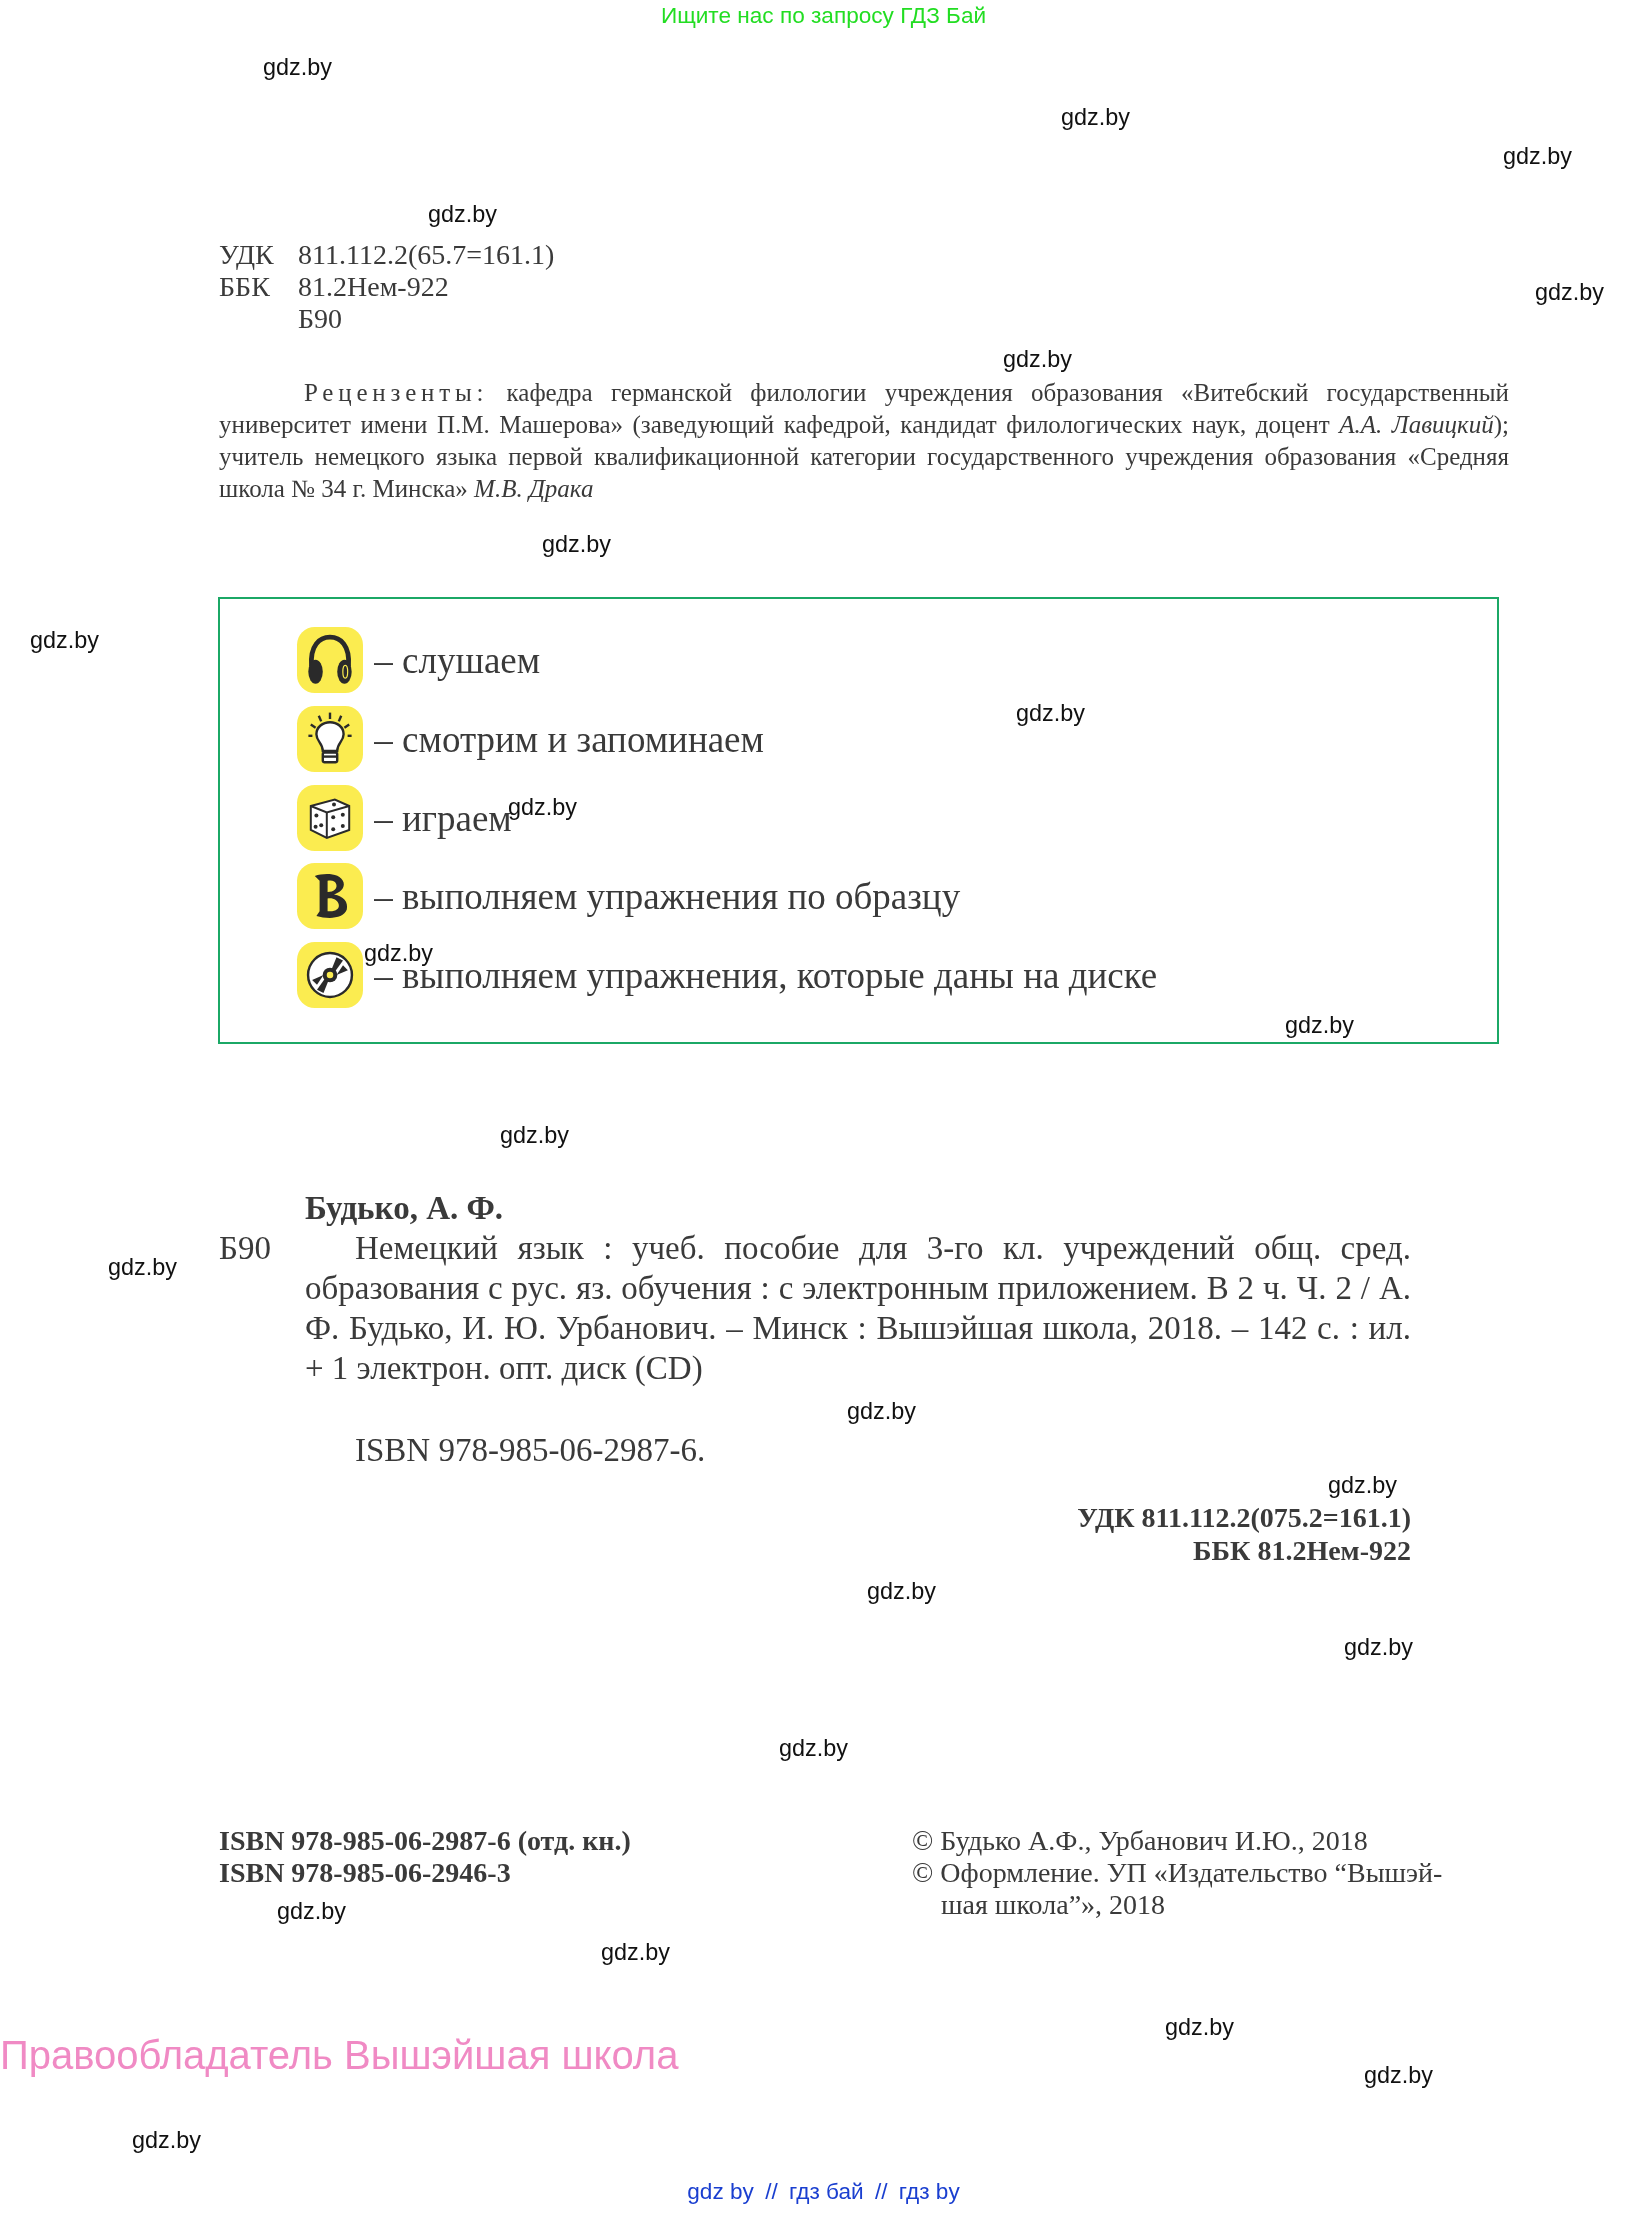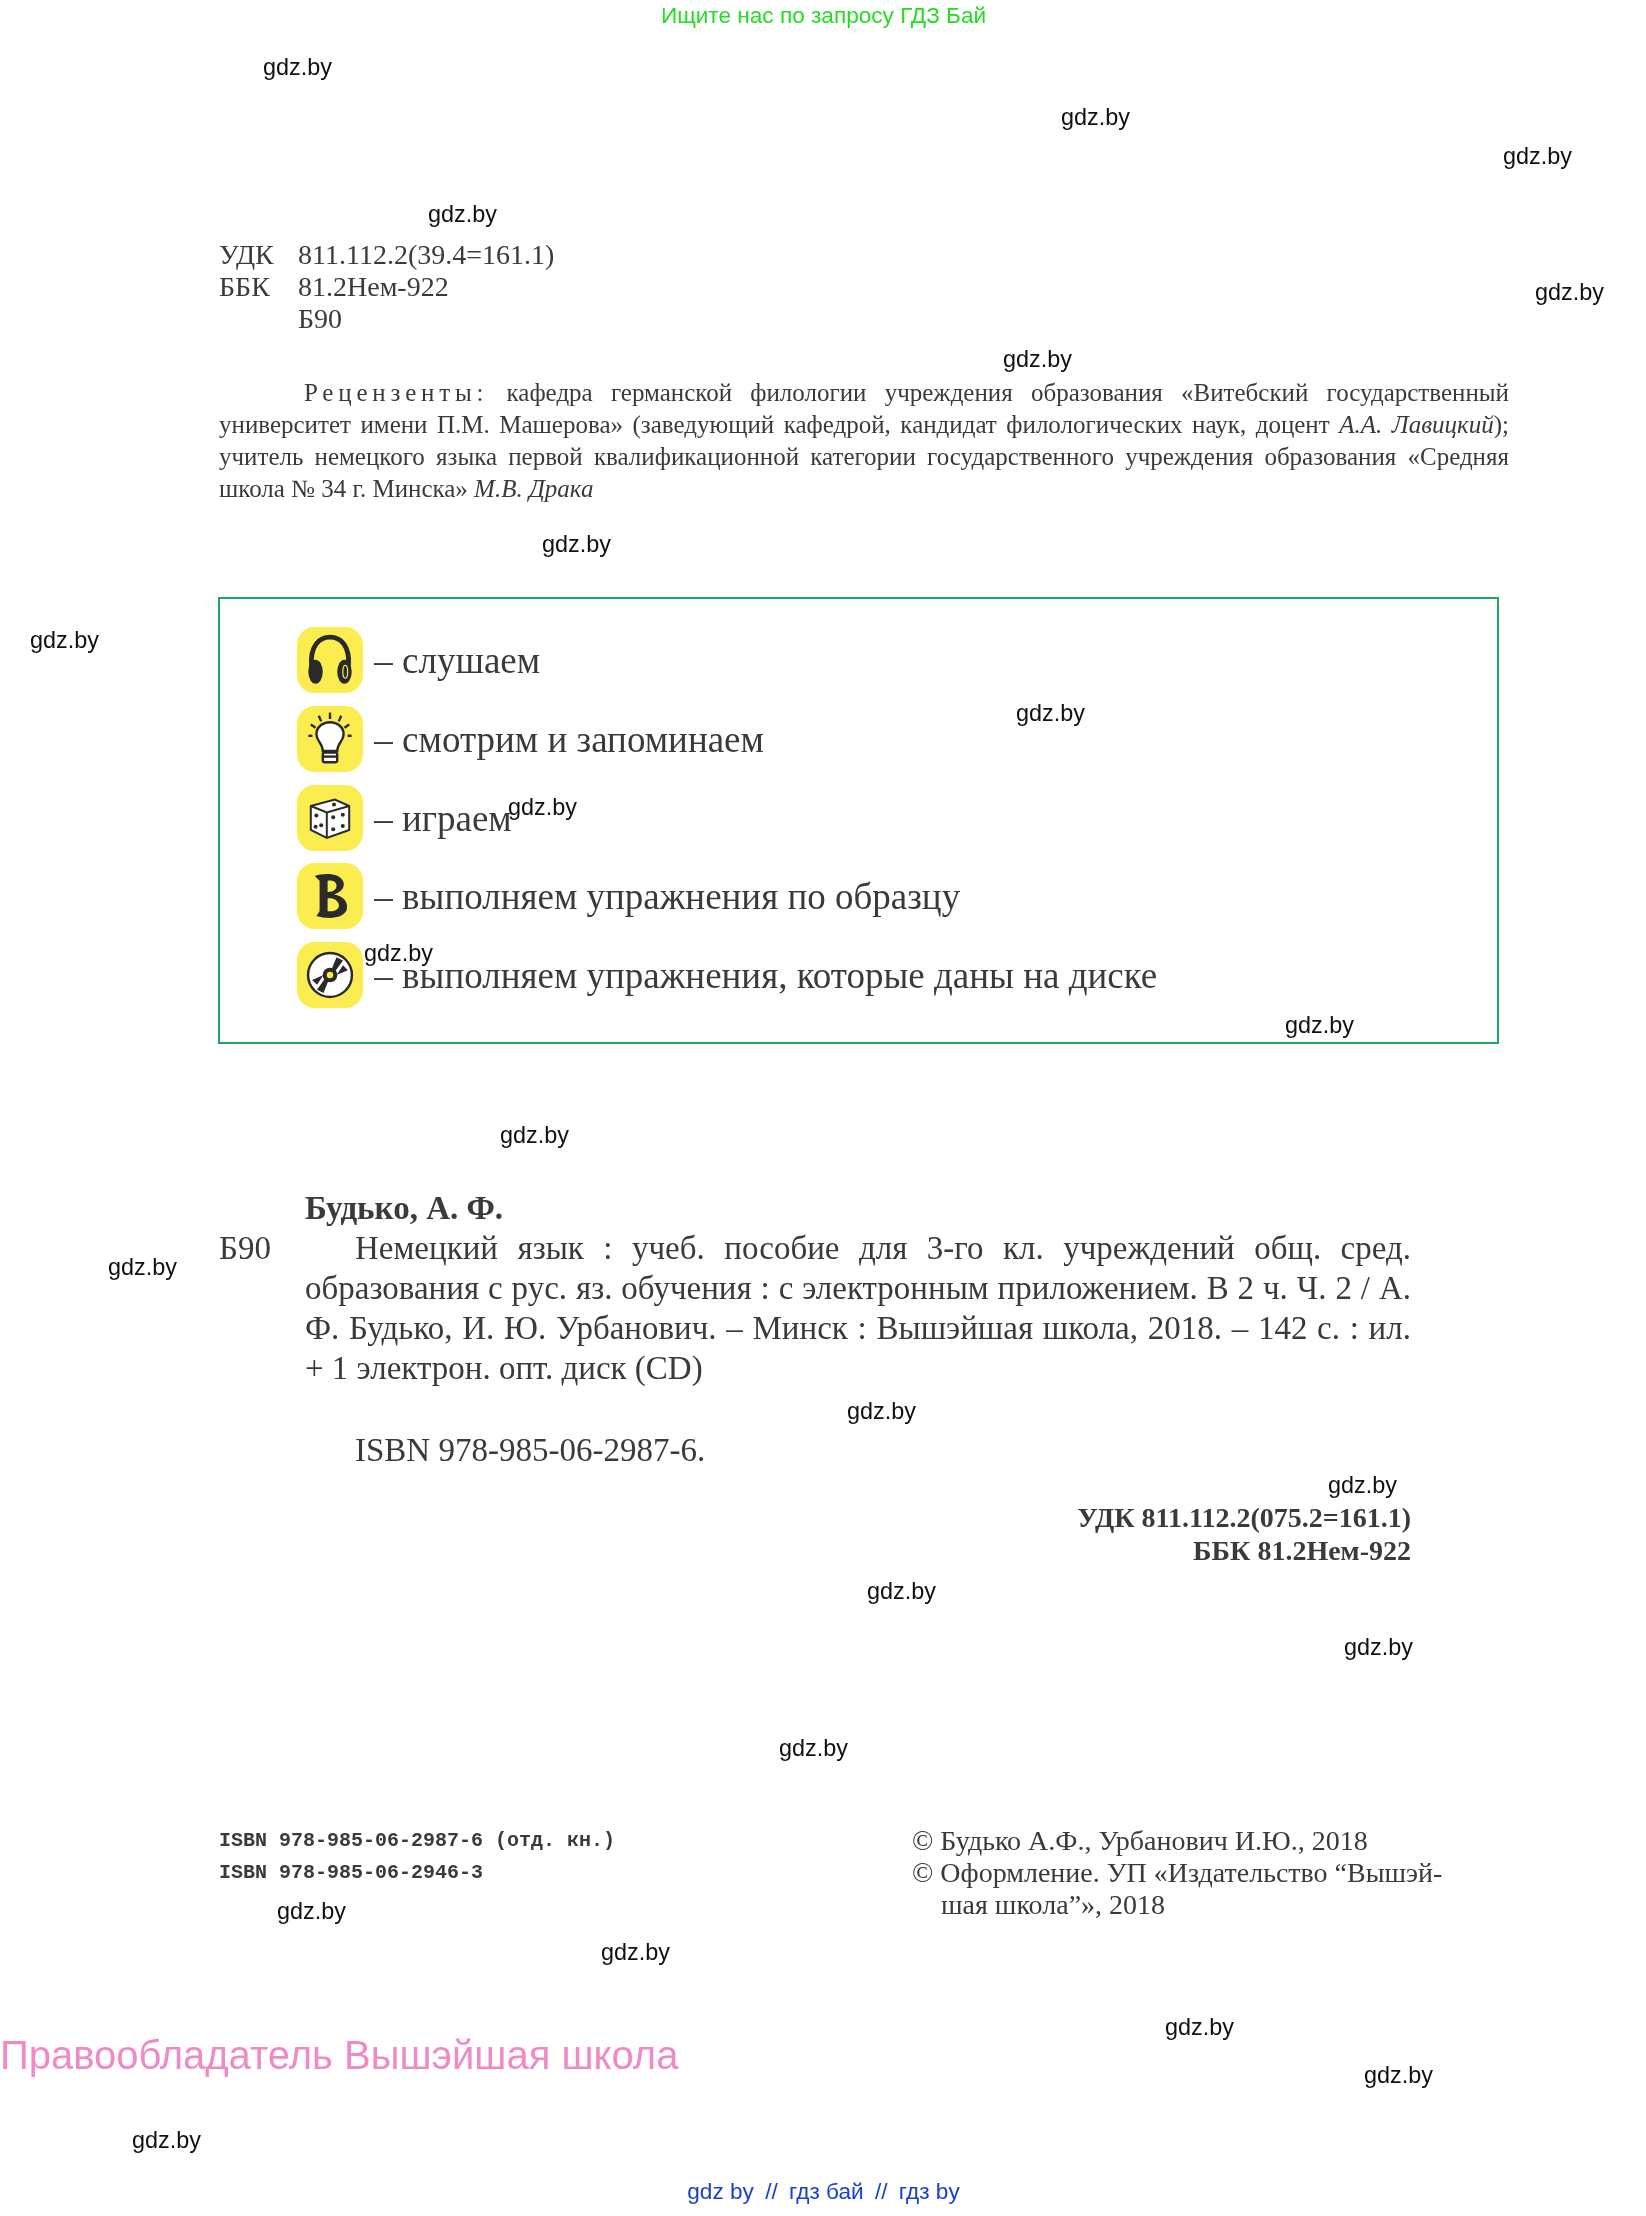--- a/index.html
+++ b/index.html
@@ -29,21 +29,21 @@
                  display: flex; align-items: center; justify-content: center; flex: 0 0 auto; }
   .legend-text { margin-left: 11.3px; font-size: 37px; color: #3a3a3a; font-family: "Liberation Serif", "DejaVu Serif", serif; }
 
   .bib { font-family: "Liberation Serif", "DejaVu Serif", serif; font-size: 33px; line-height: 40px; }
   .bib-author { left: 305px; top: 1188px; font-weight: bold; }
   .bib-code { left: 219px; top: 1228px; }
   .bib-body { left: 305px; top: 1228px; width: 1106px; white-space: normal; text-align: justify; text-indent: 50px; }
   .bib-isbn { left: 355px; top: 1430px; }
   .bib-right { right: 236px; font-weight: bold; font-size: 28px; line-height: 32px; text-align: right; }
 
-  .isbn-left { left: 219px; top: 1825px; font-size: 20px; line-height: 32px; font-weight: bold; font-family: Liberation Mono, monospace; }
+  .isbn-left { left: 219px; top: 1825px; font-size: 28px; line-height: 32px; font-weight: bold; font-family: Liberation Serif, serif; }
   .copy-right { left: 912px; top: 1825px; font-size: 28px; line-height: 32px; font-family: "Liberation Serif", "DejaVu Serif", serif; }
   .copy-right .indent { padding-left: 29px; }
 
   .rights { left: 0; width: 1647px; top: 2033px; font-size: 40px; color: #f08ac4; }
   .footer-links { left: 0; width: 1647px; top: 2179px; text-align: center; font-size: 22.6px; color: #1a3fd0; }
   .footer-links span.sep { margin: 0 11.3px; }
 </style>
 </head>
 <body>
 
@@ -72,21 +72,21 @@
     <div class="abs watermark sans" style="left: 277px; top: 1900px;">gdz.by</div>
     <div class="abs watermark sans" style="left: 601px; top: 1941px;">gdz.by</div>
     <div class="abs watermark sans" style="left: 1165px; top: 2016px;">gdz.by</div>
     <div class="abs watermark sans" style="left: 1364px; top: 2064px;">gdz.by</div>
     <div class="abs watermark sans" style="left: 132px; top: 2129px;">gdz.by</div>
   </div>
 
 <div class="abs udk-block serif">
   <div class="row">
       <span class="k">УДК</span>
-      <span>811.112.2(39.4=161.1)</span>
+      <span>811.112.2(65.7=161.1)</span>
     </div>
   <div class="row">
       <span class="k">ББК</span>
       <span>81.2Нем-922</span>
     </div>
   <div class="row">
       <span class="k"></span>
       <span>Б90</span>
     </div>
 </div>

